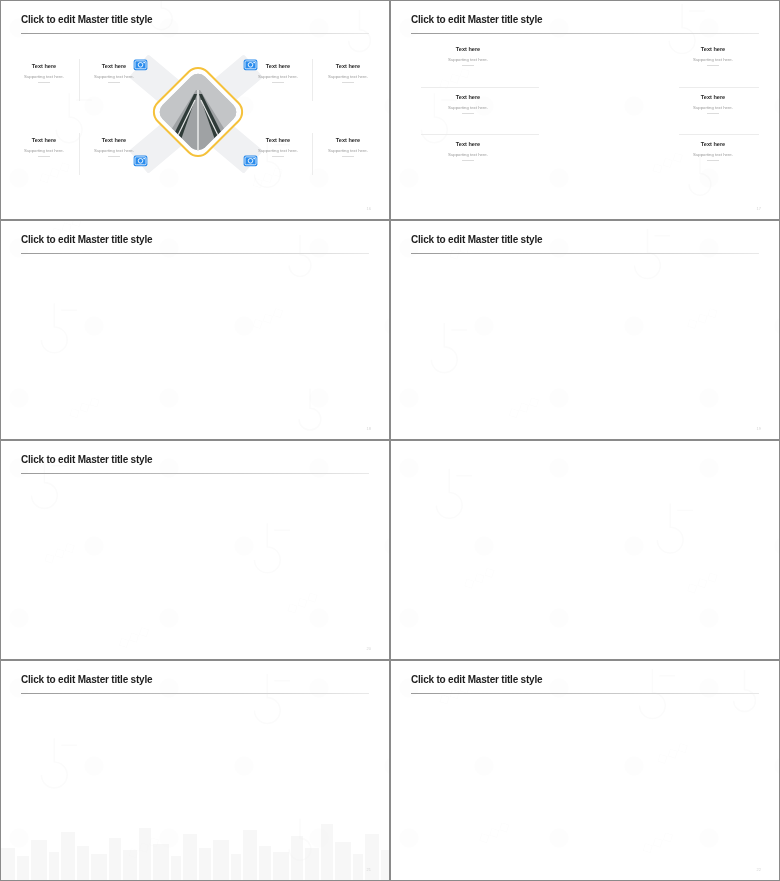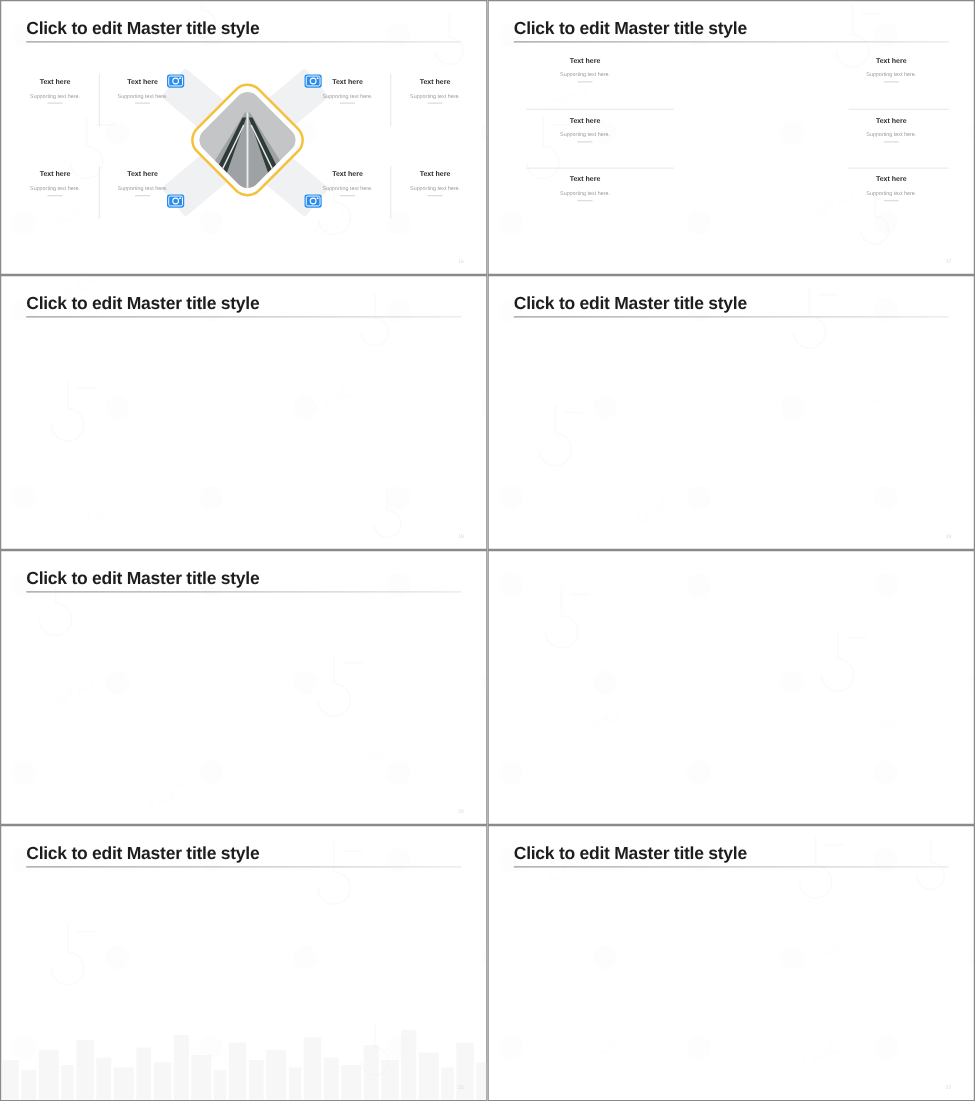--- a/index.html
+++ b/index.html
@@ -8,21 +8,21 @@
   .slide{position:relative;background:#fff;border:1px solid #8a8a8a;box-sizing:border-box;overflow:hidden;}
 
   
   .wm{position:absolute;inset:0;pointer-events:none;opacity:.5;
       background-image:
         radial-gradient(circle at 12% 18%, rgba(0,0,0,0.018) 0 9px, transparent 10px),
         radial-gradient(circle at 62% 70%, rgba(0,0,0,0.018) 0 9px, transparent 10px);
       background-size:150px 150px;}
   .wm svg{position:absolute;inset:0;width:100%;height:100%;}
 
-  .title{position:absolute;left:20px;top:13px;font-size:14px;font-weight:bold;color:#1d1d1d;letter-spacing:-.2px;}
+  .title{position:absolute;left:20px;top:13px;font-size:10px;font-weight:bold;color:#1d1d1d;letter-spacing:-.2px;}
   .rule{position:absolute;left:20px;right:20px;top:32px;height:1px;background:linear-gradient(to right,#9a9a9a,#e9e9e9);}
   .pgnum{position:absolute;right:18px;bottom:8px;font-size:4px;color:#d6d6d6;}
 
   .th{font-size:5.6px;font-weight:bold;color:#2b2b2b;}
   .st{font-size:4.3px;color:#9b9b9b;}
   .dash{width:12px;height:1px;background:#dcdcdc;margin-top:3px;}
   .cell{position:absolute;}
   .cell .dash{margin-top:3px;}
   .c-c{text-align:center;}
   .c-c .dash{margin:3px auto 0;}

